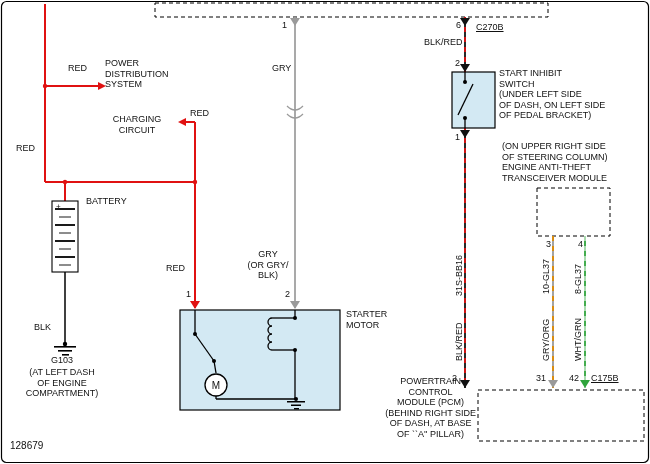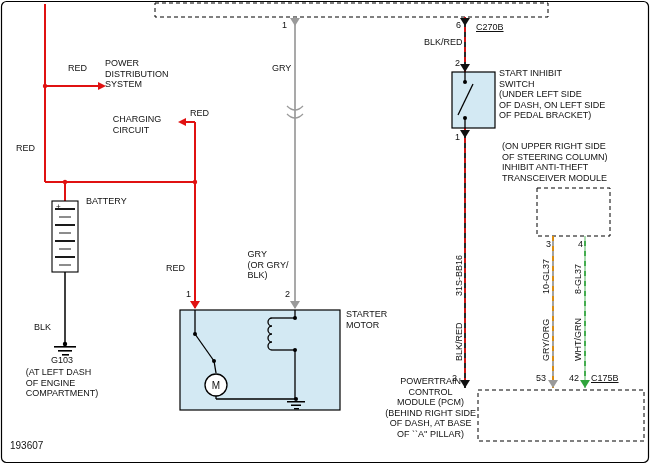--- a/index.html
+++ b/index.html
@@ -5,21 +5,21 @@
   html,body { margin:0; padding:0; background:#fff; }
   #stage {
     position:relative; width:650px; height:464px; background:#ffffff;
     font-family:"Liberation Sans", sans-serif; overflow:hidden;
   }
   svg { position:absolute; left:0; top:0; }
   .lbl {
     position:absolute; font:9px/10.5px "Liberation Sans", sans-serif;
     color:#111; white-space:pre-line;
   }
-  .ctr { transform:translateX(-50%); }
+  .ctr { transform:translateX(-50%); text-align:center; }
   .rgt { transform:translateX(-100%); text-align:center; }
   .rot { transform:rotate(-90deg); transform-origin:0 0; white-space:nowrap; }
   .lnk { text-decoration:underline; cursor:pointer; }
   .dnum { font-size:10px; }
 </style>
 </head>
 <body>
 
 <div id="stage">
 
@@ -178,38 +178,38 @@
 <div class="lbl" style="left:455px; top:58px">2</div>
 <div class="lbl" style="left:499px; top:68px">START INHIBIT
 SWITCH
 (UNDER LEFT SIDE
 OF DASH, ON LEFT SIDE
 OF PEDAL BRACKET)</div>
 <div class="lbl" style="left:455px; top:132px">1</div>
 
 <div class="lbl" style="left:502px; top:141px">(ON UPPER RIGHT SIDE
 OF STEERING COLUMN)
-INHIBIT ANTI-THEFT
+ENGINE ANTI-THEFT
 TRANSCEIVER MODULE</div>
 <div class="lbl" style="left:546px; top:239px">3</div>
 <div class="lbl" style="left:578px; top:239px">4</div>
 
 <div class="lbl rot" style="left:454px; top:296px">31S-BB16</div>
 <div class="lbl rot" style="left:454px; top:361px">BLK/RED</div>
 <div class="lbl rot" style="left:541px; top:294px">10-GL37</div>
 <div class="lbl rot" style="left:541px; top:361px">GRY/ORG</div>
 <div class="lbl rot" style="left:573px; top:294px">8-GL37</div>
 <div class="lbl rot" style="left:573px; top:361px">WHT/GRN</div>
 
 <div class="lbl" style="left:452px; top:373px">2</div>
-<div class="lbl" style="left:536px; top:373px">53</div>
+<div class="lbl" style="left:536px; top:373px">31</div>
 <div class="lbl" style="left:569px; top:373px">42</div>
 <div class="lbl lnk" style="left:591px; top:373px">C175B</div>
 <div class="lbl rgt" style="left:476px; top:376px">POWERTRAIN
 CONTROL
 MODULE (PCM)
 (BEHIND RIGHT SIDE
 OF DASH, AT BASE
 OF ``A'' PILLAR)</div>
 
-<div class="lbl dnum" style="left:10px; top:441px">193607</div>
+<div class="lbl dnum" style="left:10px; top:441px">128679</div>
 
 </div>
 
 </body></html>

